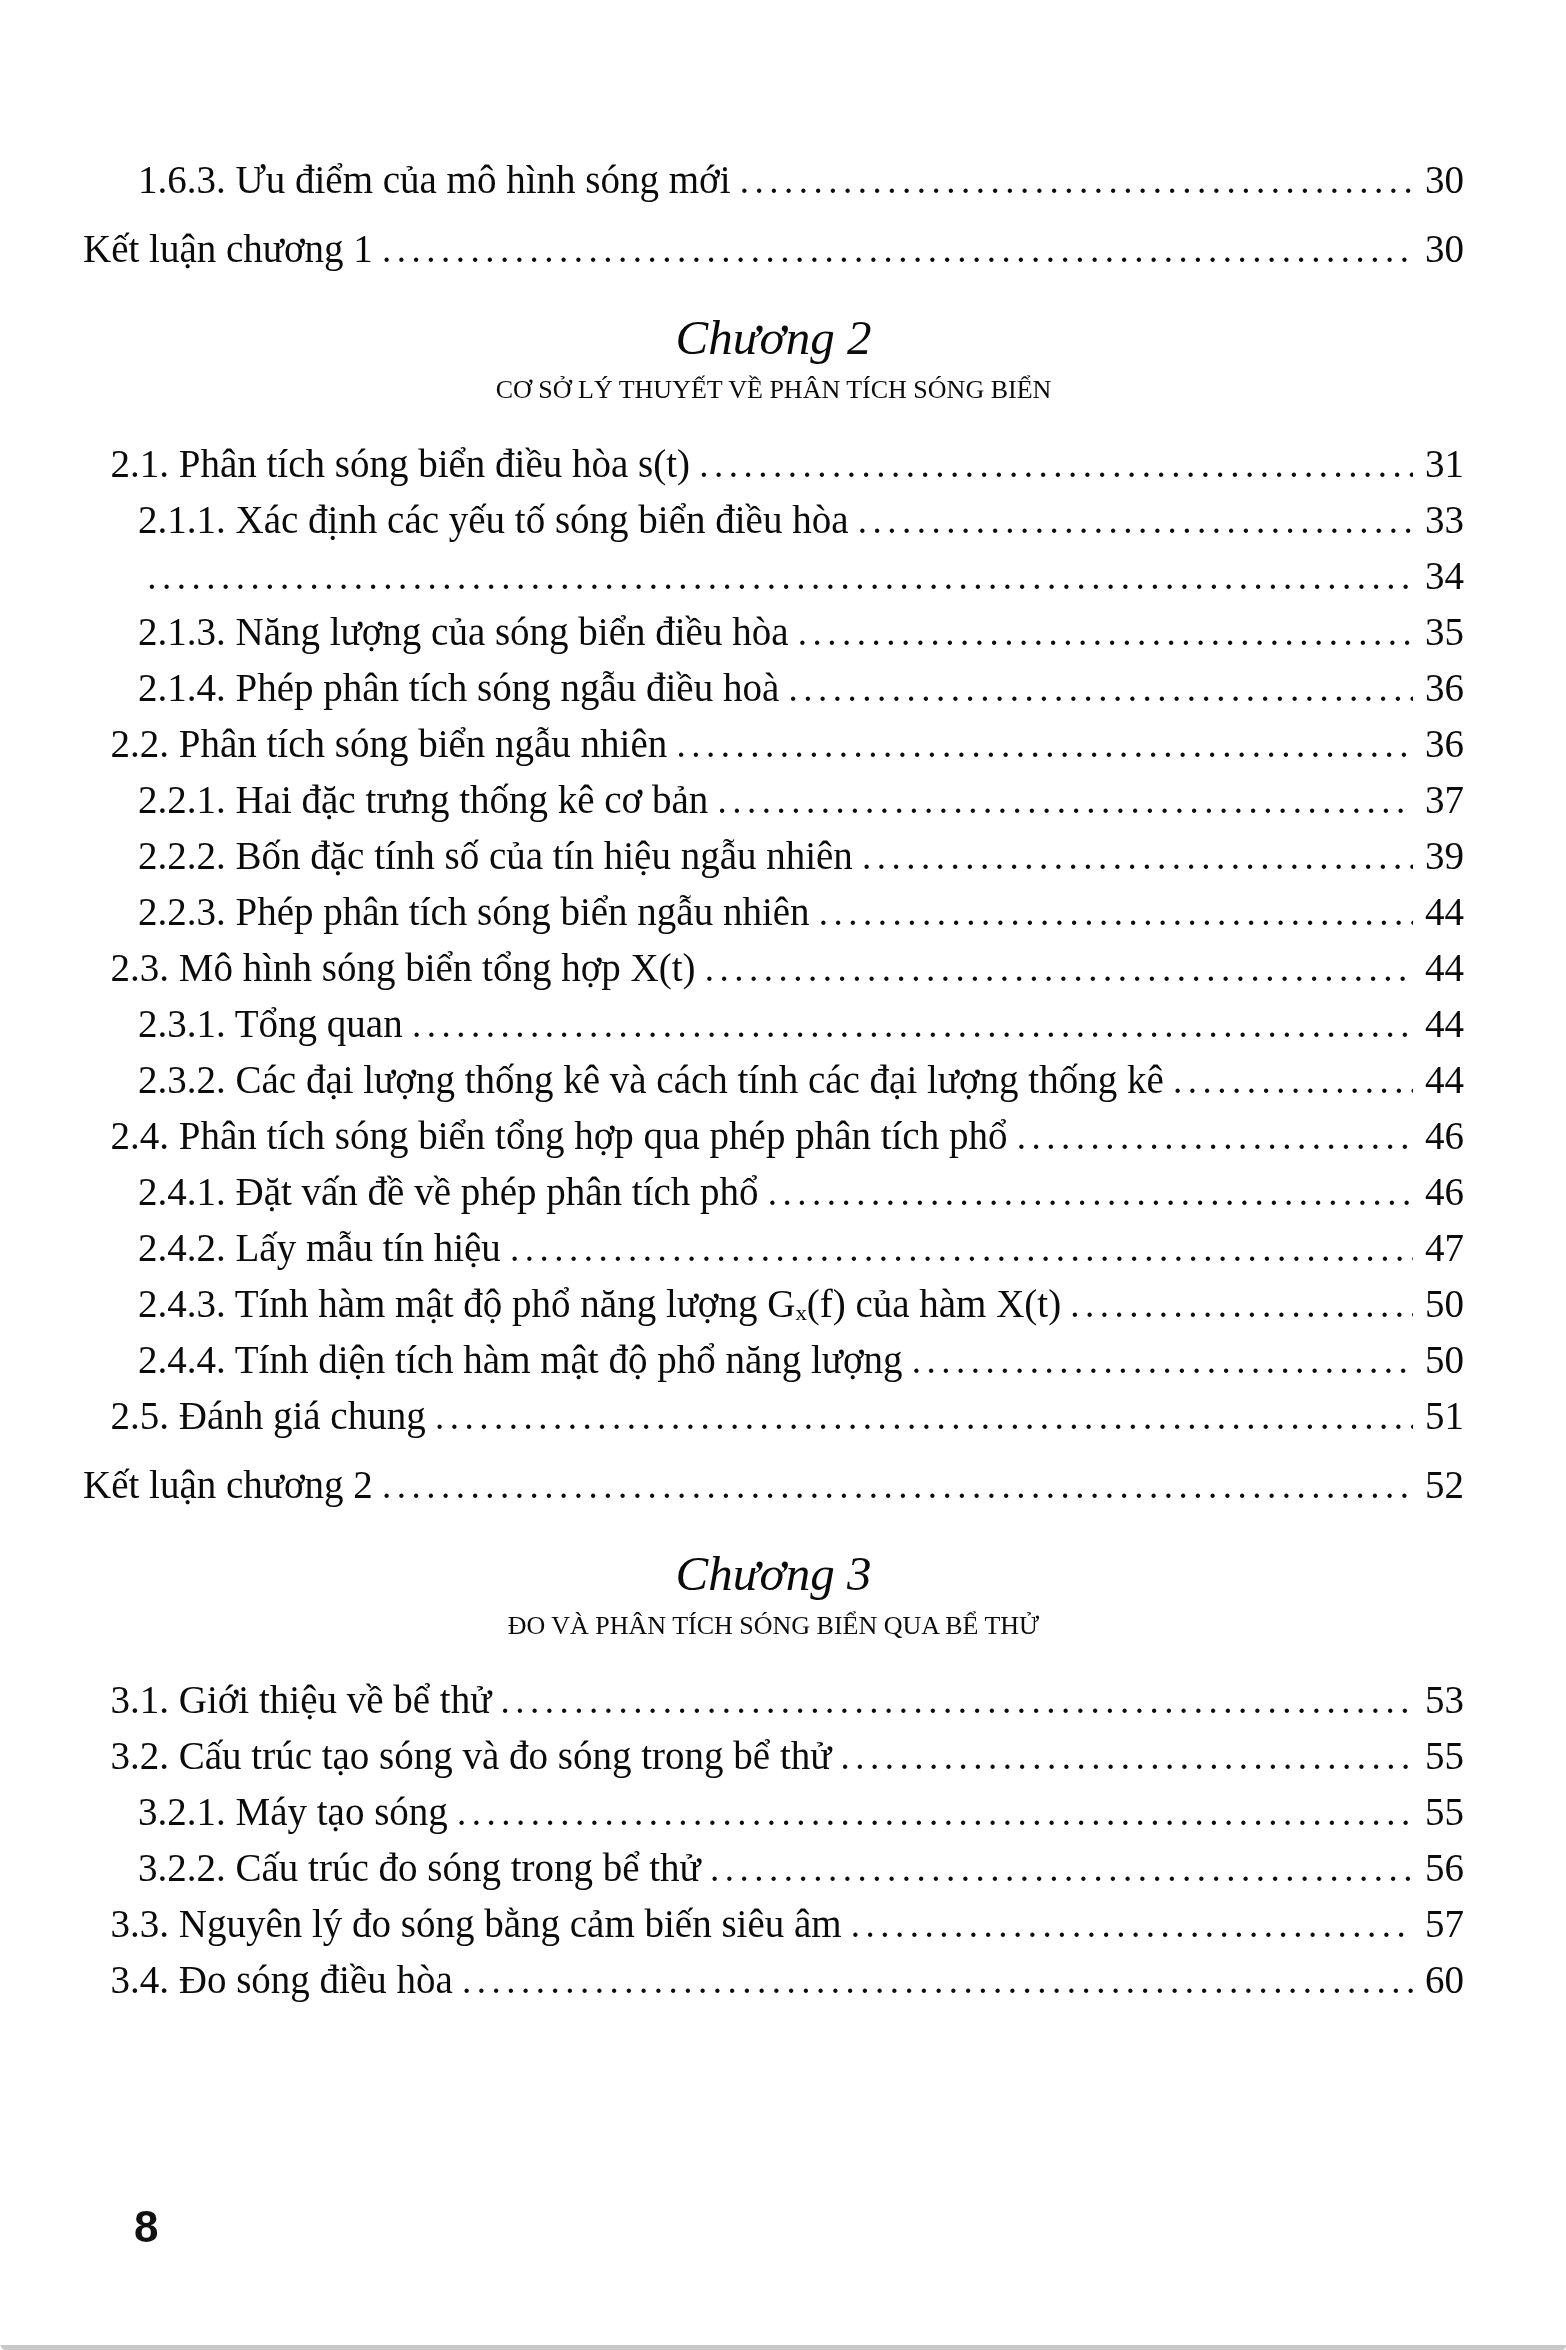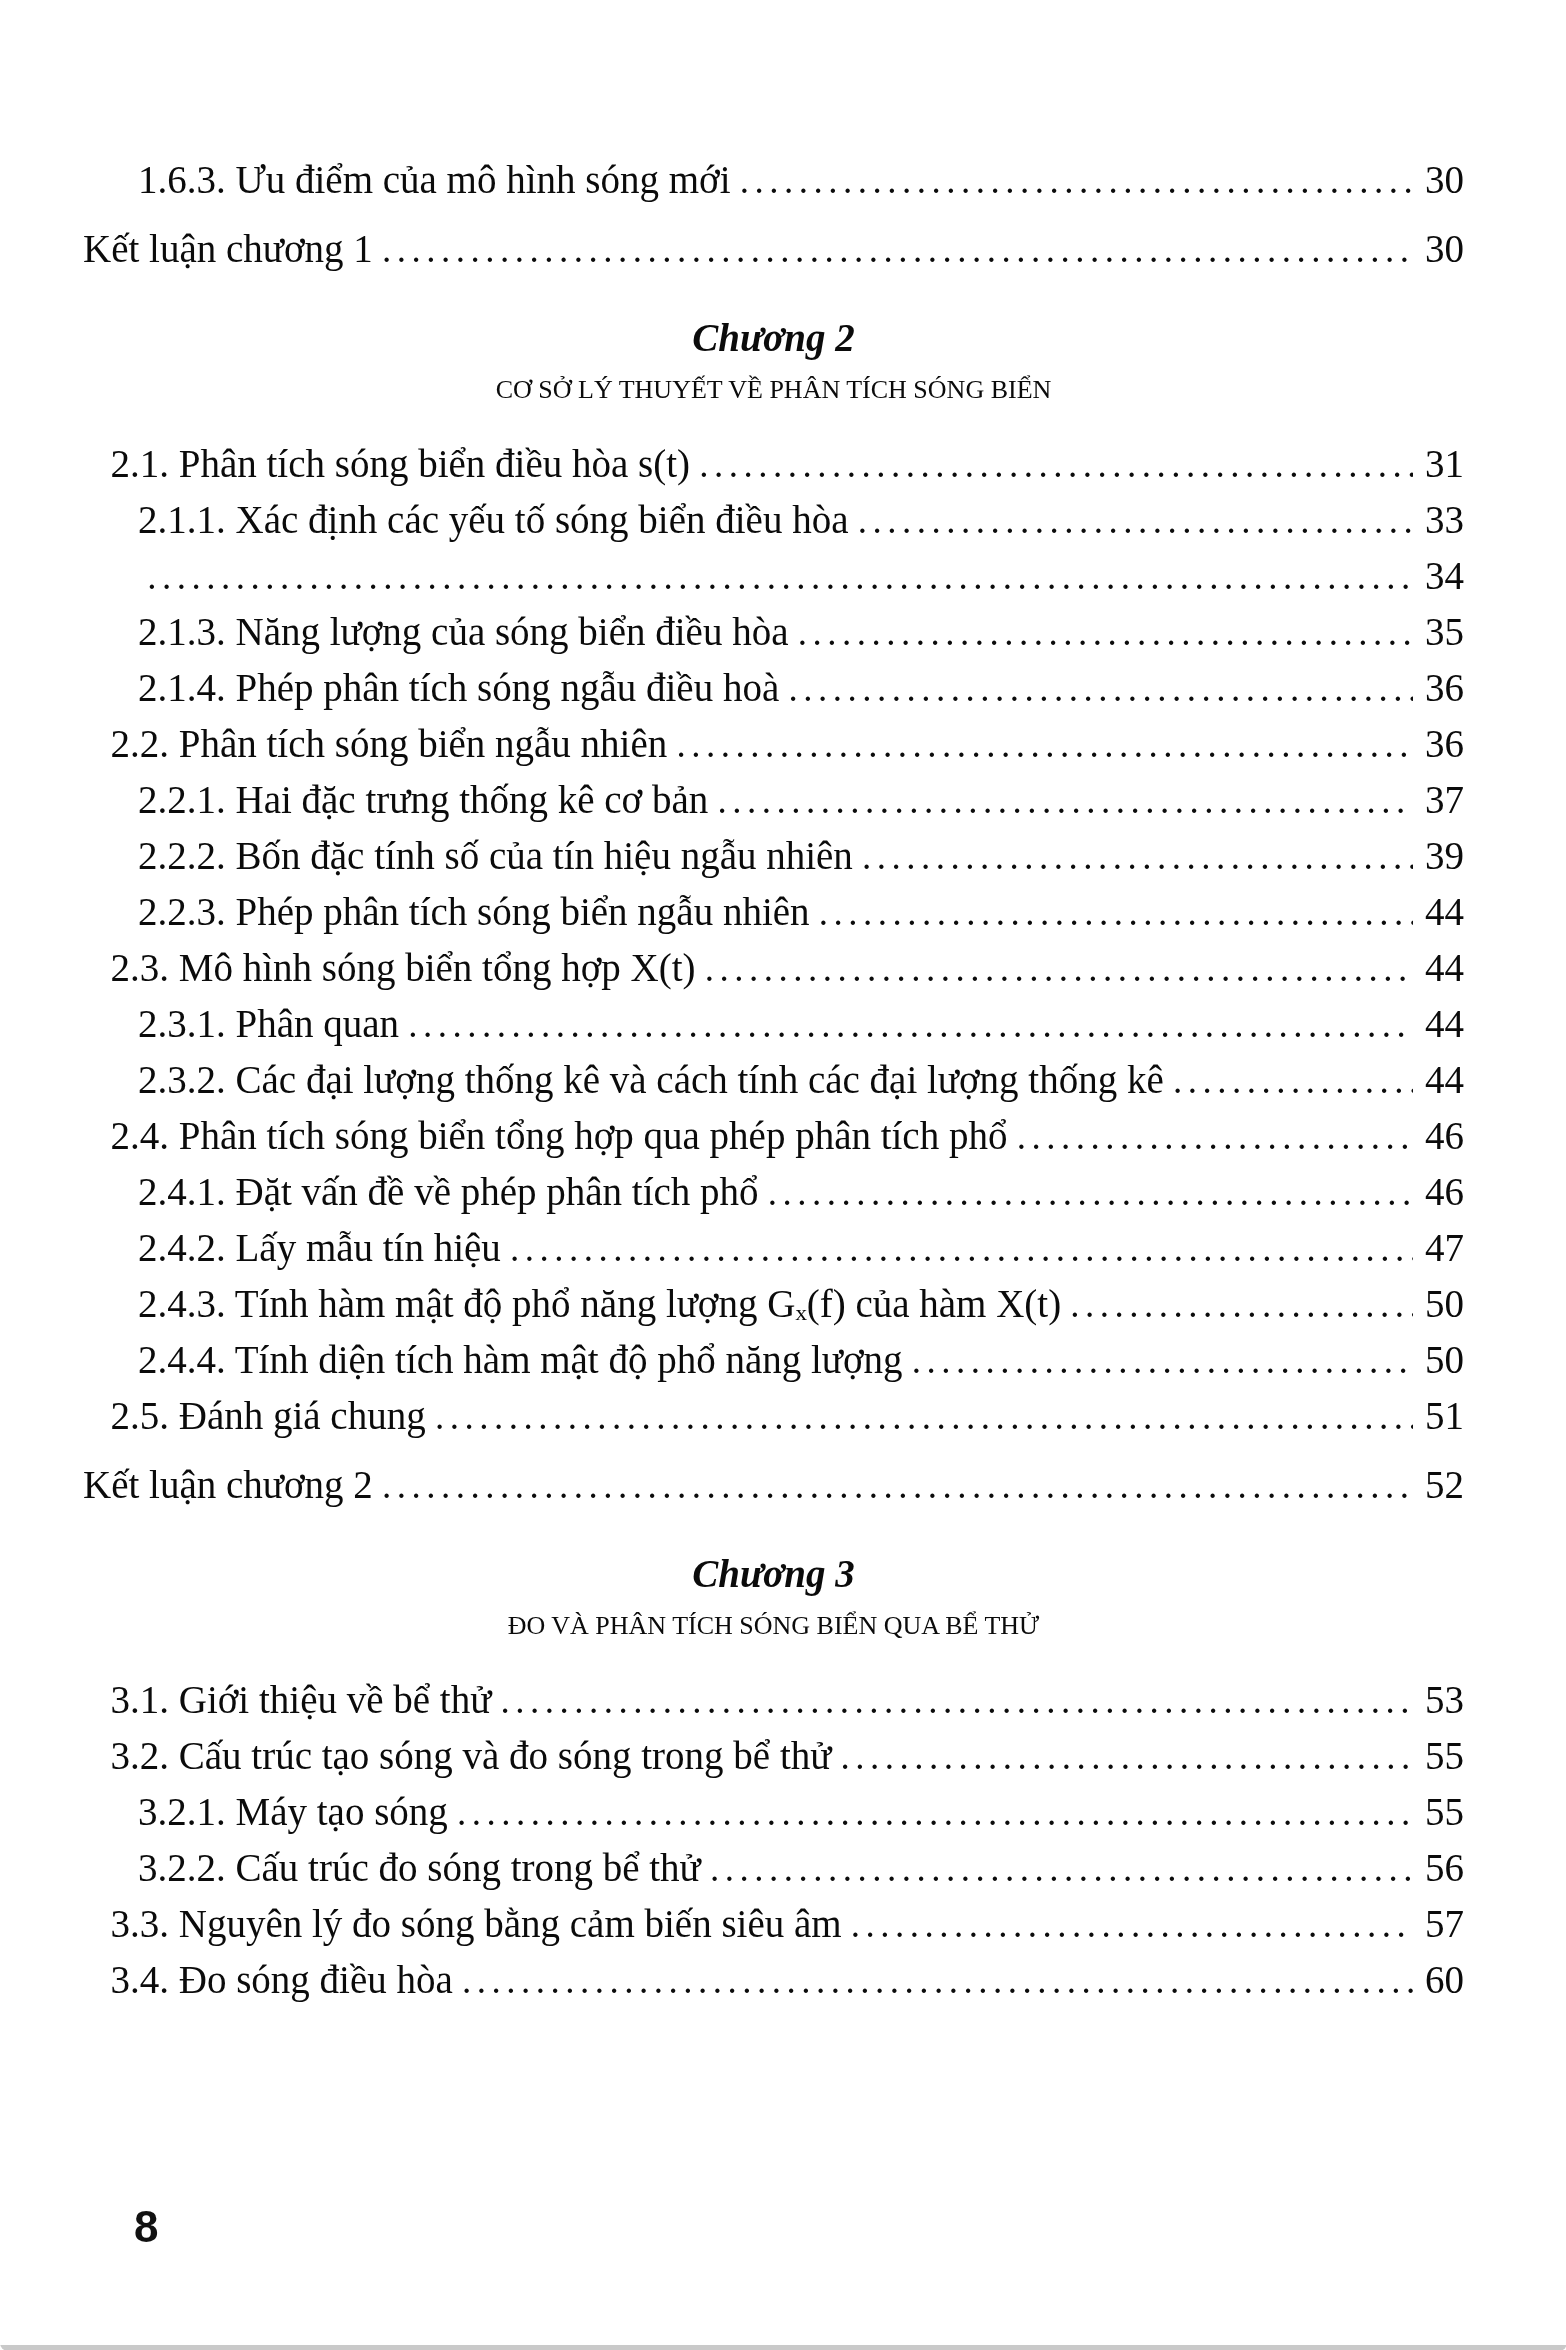--- a/index.html
+++ b/index.html
@@ -36,21 +36,21 @@
   }
   .row .pg {
     flex: 0 0 auto;
     text-align: right;
     min-width: 46px;
   }
   .lvl0 { margin-top: 13px; }
   .lvl1 { padding-left: 27.5px; }
   .lvl2 { padding-left: 55px; }
   .chapter { text-align: center; margin: 35px 0 20px 0; }
-  .chapter-num { font-style: italic; font-size: 39px; line-height: 51px; font-weight: bold; }
+  .chapter-num { font-style: italic; font-size: 49px; line-height: 51px; }
   .chapter-title { font-size: 26px; line-height: 53px; }
   .footer {
     position: absolute;
     left: 134px; bottom: 99px;
     font-family: "Liberation Sans", sans-serif;
     font-weight: 700;
     font-size: 44px;
     color: #111;
   }
   .scan-edge {
@@ -122,21 +122,21 @@
         <span class="label">2.2.3. Phép phân tích sóng biển ngẫu nhiên</span>
         <span class="leader">................................................................................................................................................................................................................................................</span>
         <span class="pg">44</span>
       </div>
       <div class="row lvl1">
         <span class="label">2.3. Mô hình sóng biển tổng hợp X(t)</span>
         <span class="leader">................................................................................................................................................................................................................................................</span>
         <span class="pg">44</span>
       </div>
       <div class="row lvl2">
-        <span class="label">2.3.1. Phân quan</span>
+        <span class="label">2.3.1. Tổng quan</span>
         <span class="leader">................................................................................................................................................................................................................................................</span>
         <span class="pg">44</span>
       </div>
       <div class="row lvl2">
         <span class="label">2.3.2. Các đại lượng thống kê và cách tính các đại lượng thống kê</span>
         <span class="leader">................................................................................................................................................................................................................................................</span>
         <span class="pg">44</span>
       </div>
       <div class="row lvl1">
         <span class="label">2.4. Phân tích sóng biển tổng hợp qua phép phân  tích phổ</span>

